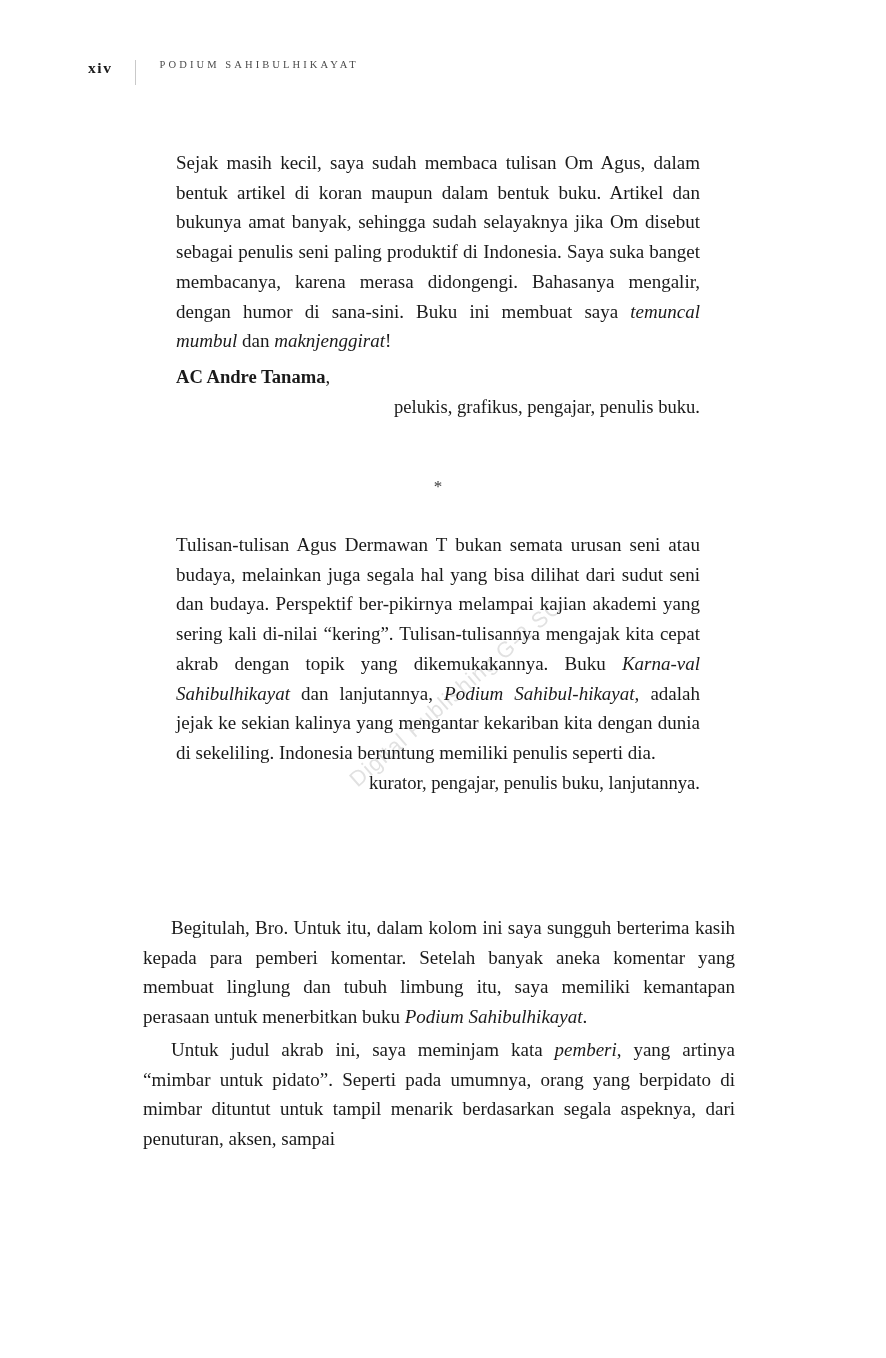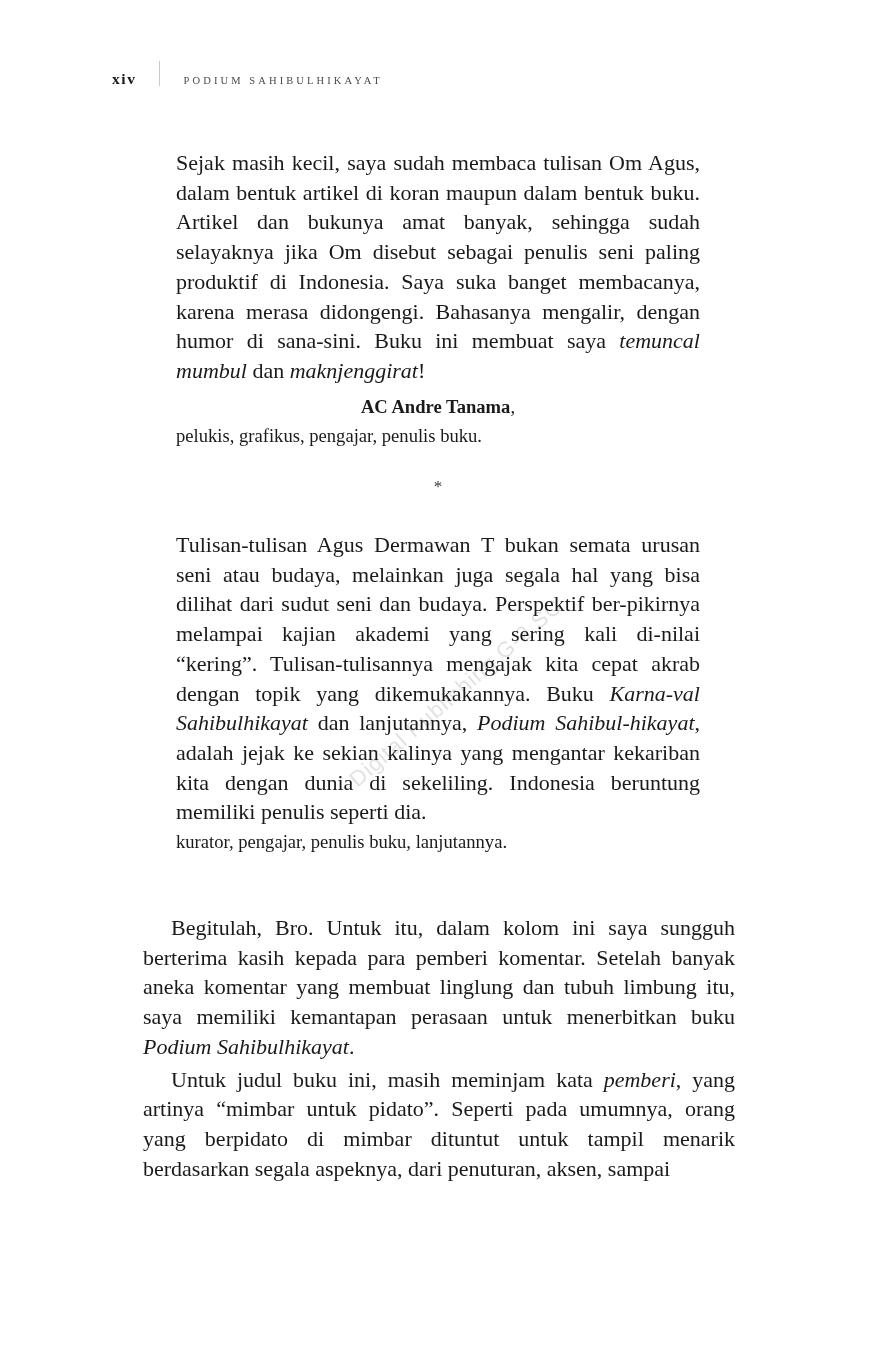--- a/index.html
+++ b/index.html
@@ -16,23 +16,22 @@
     font-family: "Liberation Serif", "DejaVu Serif", serif;
     color: #1a1a1a;
   }
 
   
   .header {
     position: absolute;
     left: 88px;
     top: 60px;
     display: flex;
-    align-items: flex-end;
+    align-items: flex-start;
     height: 26px;
-    margin-left: 24px;
   }
   .folio {
     font-weight: bold;
     font-size: 15.5px;
     letter-spacing: 1.6px;
     color: #1a1a1a;
     line-height: 1;
   }
   .header-rule {
     width: 1px;
@@ -75,44 +74,44 @@
   .body-block {
     position: absolute;
     left: 143px;
     width: 592px;
   }
 
   p.para {
     margin: 0;
     text-align: justify;
     text-justify: inter-word;
-    font-size: 22px;
+    font-size: 19px;
     line-height: 29.7px;
     hyphens: manual;
   }
   p.para.last-flush {
     text-align-last: left;
   }
   p.indent {
     text-indent: 28px;
   }
 
   em { font-style: italic; }
 
   .attrib-name {
     margin: 6px 0 0 0;
-    text-align: center;
+    text-align: left;
     font-size: 18.6px;
     line-height: 29.7px;
   }
   .attrib-name b { font-weight: bold; }
 
   .attrib-role {
     margin: 0;
-    text-align: left;
+    text-align: right;
     font-size: 18.6px;
     line-height: 29.7px;
   }
 
   .separator {
     position: absolute;
     left: 176px;
     width: 524px;
     text-align: center;
     font-size: 17px;
@@ -141,16 +140,16 @@
 
   <div class="separator" style="top:478px;">*</div>
 
   <div class="testimonial-block" style="top:530px;">
     <p class="para last-flush"><span>Tulisan-tulisan Agus Dermawan T bukan semata urusan seni atau budaya, melainkan juga segala hal yang bisa dilihat dari sudut seni dan budaya. Perspektif ber-pikirnya melampai kajian akademi yang sering kali di-nilai “kering”. Tulisan-tulisannya mengajak kita cepat akrab dengan topik yang dikemukakannya. Buku </span><em>Karna-val Sahibulhikayat</em><span> dan lanjutannya, </span><em>Podium Sahibul-hikayat</em><span>, adalah jejak ke sekian kalinya yang mengantar kekariban kita dengan dunia di sekeliling. Indonesia beruntung memiliki penulis seperti dia.</span></p>
     <p class="attrib-role">kurator, pengajar, penulis buku, lanjutannya.</p>
   </div>
 
   <div class="body-block" style="top:913px;">
     <p class="para indent last-flush"><span>Begitulah, Bro. Untuk itu, dalam kolom ini saya sungguh berterima kasih kepada para pemberi komentar. Setelah banyak aneka komentar yang membuat linglung dan tubuh limbung itu, saya memiliki kemantapan perasaan untuk menerbitkan buku </span><em>Podium Sahibulhikayat</em><span>.</span></p>
-    <p class="para indent" style="margin-top:3px;"><span>Untuk judul buku ini, masih meminjam kata </span><em>pemberi</em><span>, yang artinya “mimbar untuk pidato”. Seperti pada umumnya, orang yang berpidato di mimbar dituntut untuk tampil menarik berdasarkan segala aspeknya, dari penuturan, aksen, sampai</span></p>
+    <p class="para indent" style="margin-top:3px;"><span>Untuk judul akrab ini, saya meminjam kata </span><em>pemberi</em><span>, yang artinya “mimbar untuk pidato”. Seperti pada umumnya, orang yang berpidato di mimbar dituntut untuk tampil menarik berdasarkan segala aspeknya, dari penuturan, aksen, sampai</span></p>
   </div>
 
 </div>
 
 </body></html>

